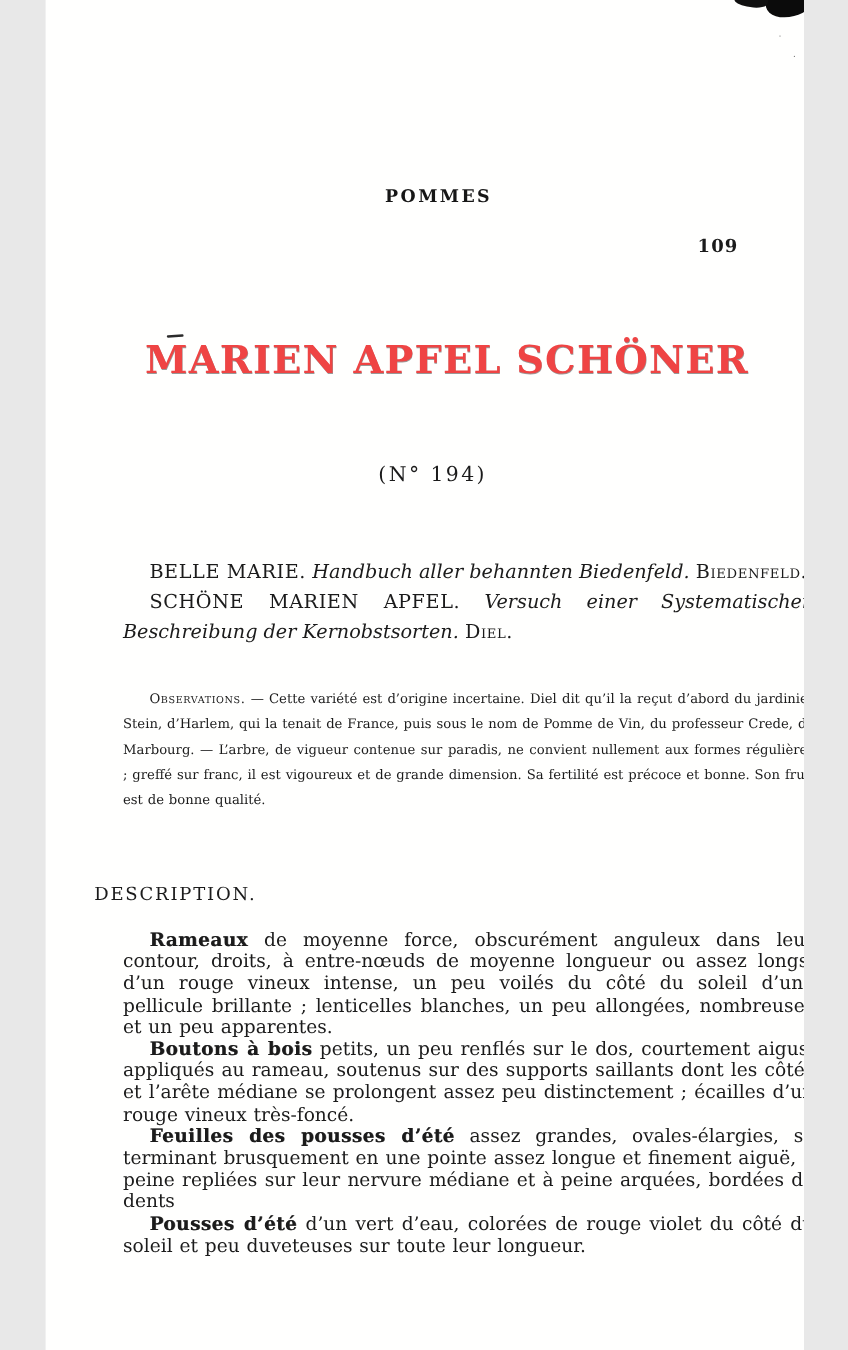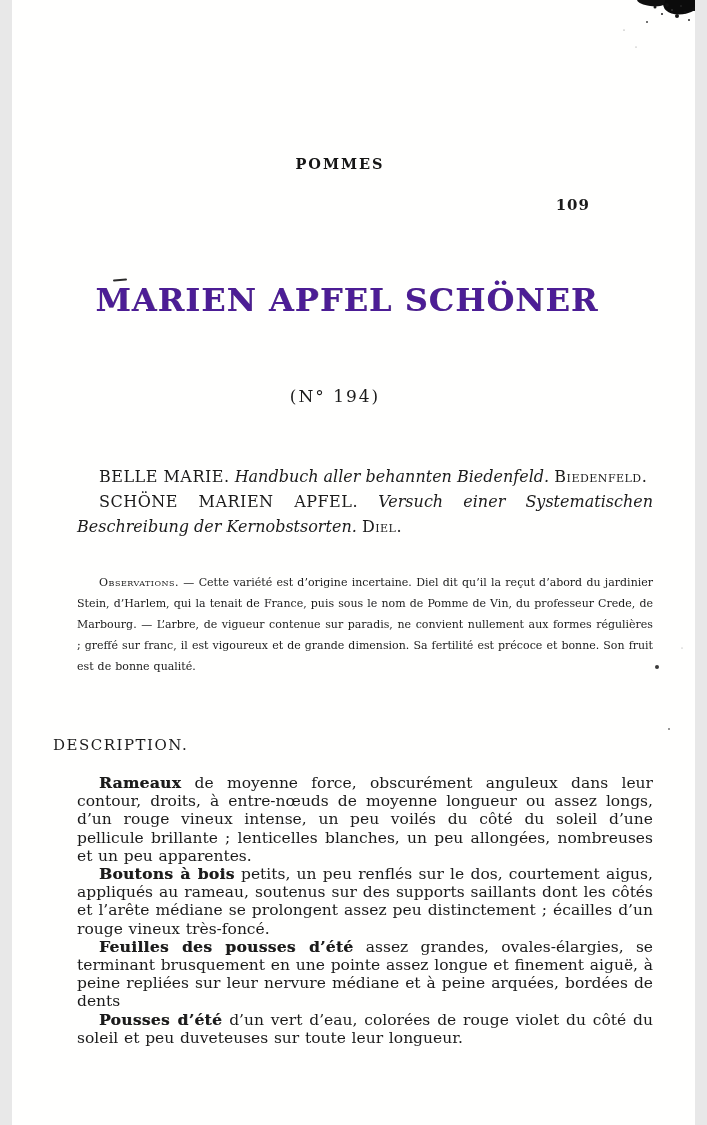--- a/index.html
+++ b/index.html
@@ -2,21 +2,21 @@
 <html><head>
 <meta charset="utf-8">
 <style>
   html, body {
     margin: 0;
     padding: 0;
     background: #e8e8e8;
   }
   .page {
     position: relative;
-    width: 683px;
+    width: 632px;
     height: 1125px;
     margin: 0 auto;
     background: #fffffe;
     overflow: hidden;
     font-family: "DejaVu Serif", "Liberation Serif", serif;
     color: #1b1b1b;
   }
   .col {
     position: absolute;
     left: 65px;
@@ -48,21 +48,21 @@
   }
   
   .main-title {
     top: 281px;
     text-align: center;
     transform: translateX(-18px);
     font-size: 32px;
     font-weight: bold;
     letter-spacing: 1px;
     white-space: nowrap;
-    color: #4c1d95;
+    color: #ef4444;
     text-shadow: 0.3px 0.3px 0 rgba(0,0,0,0.4);
   }
   
   .series-number {
     top: 386px;
     text-align: center;
     transform: translateX(-30px);
     font-size: 17px;
     letter-spacing: 2px;
   }

